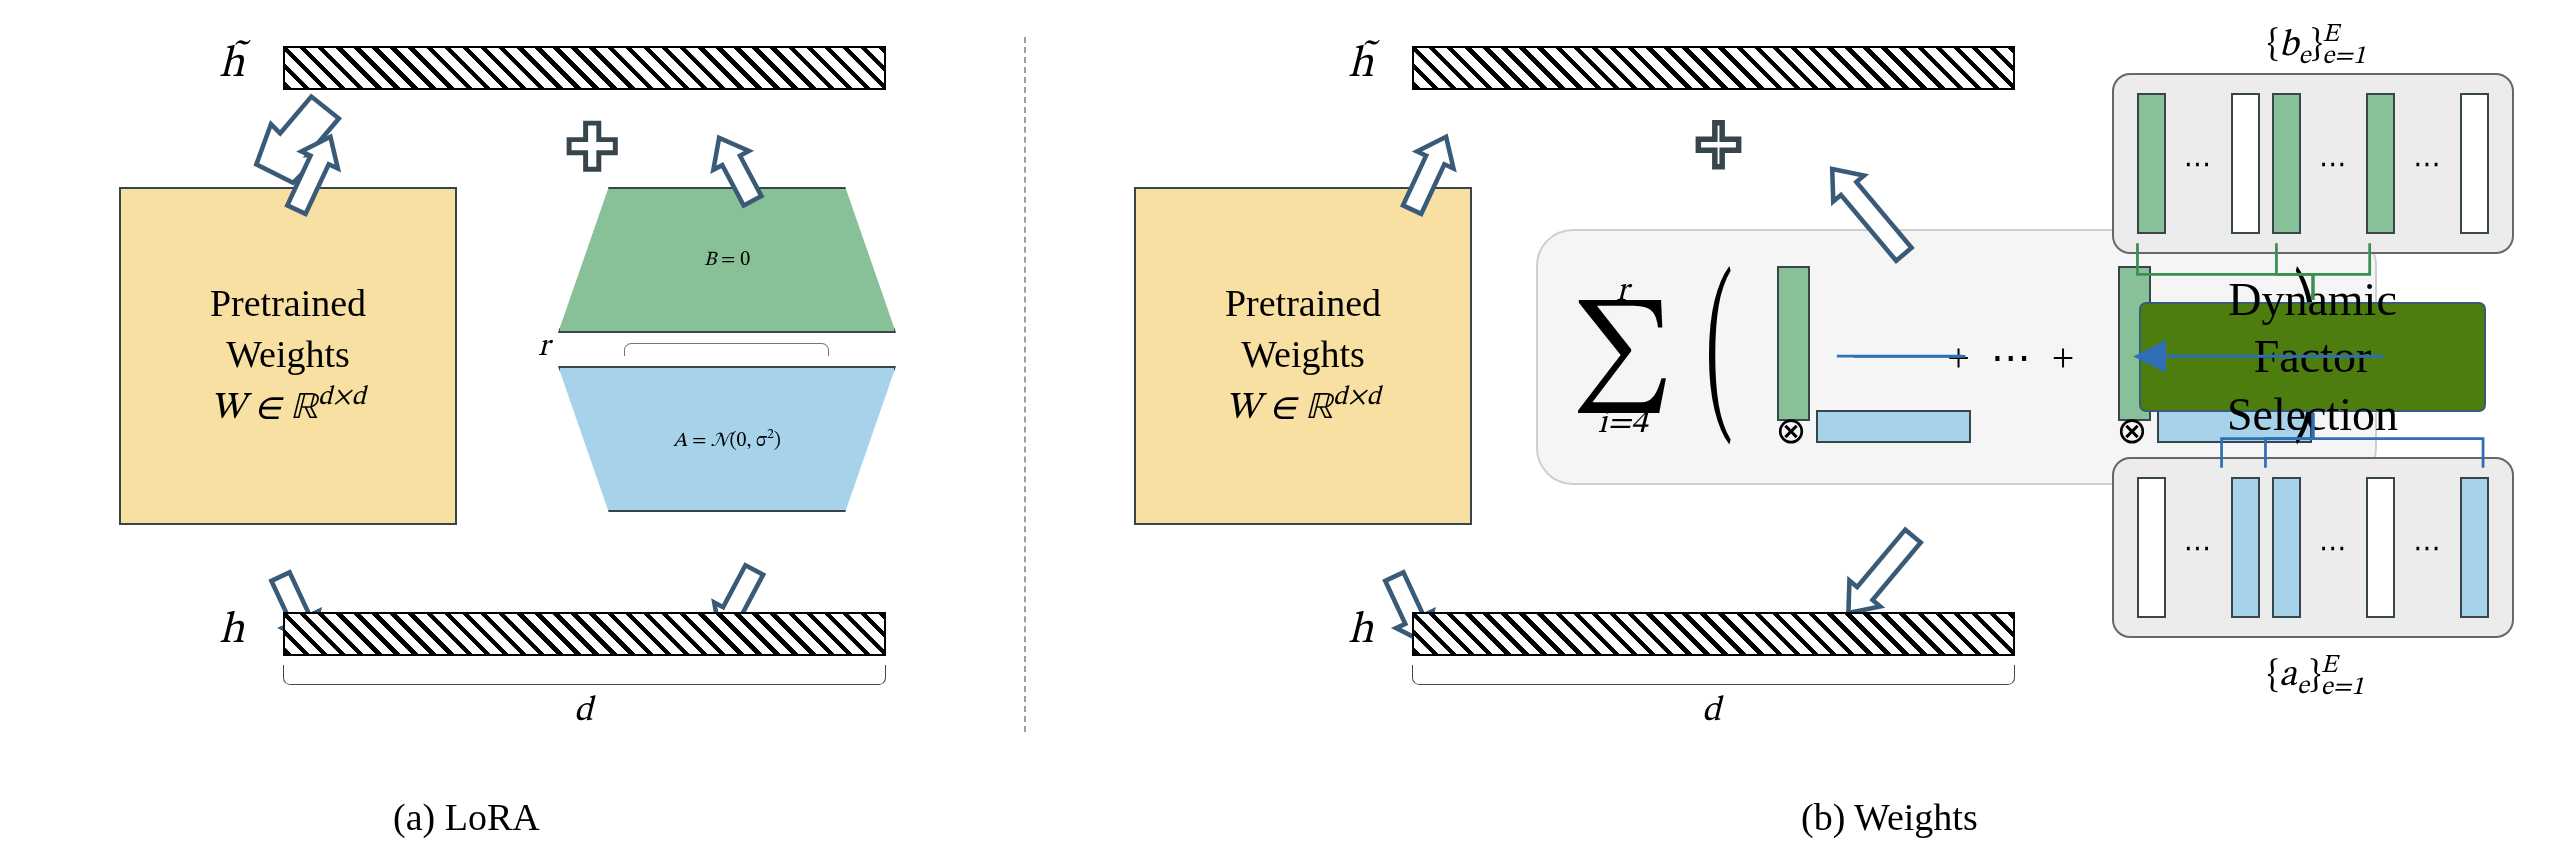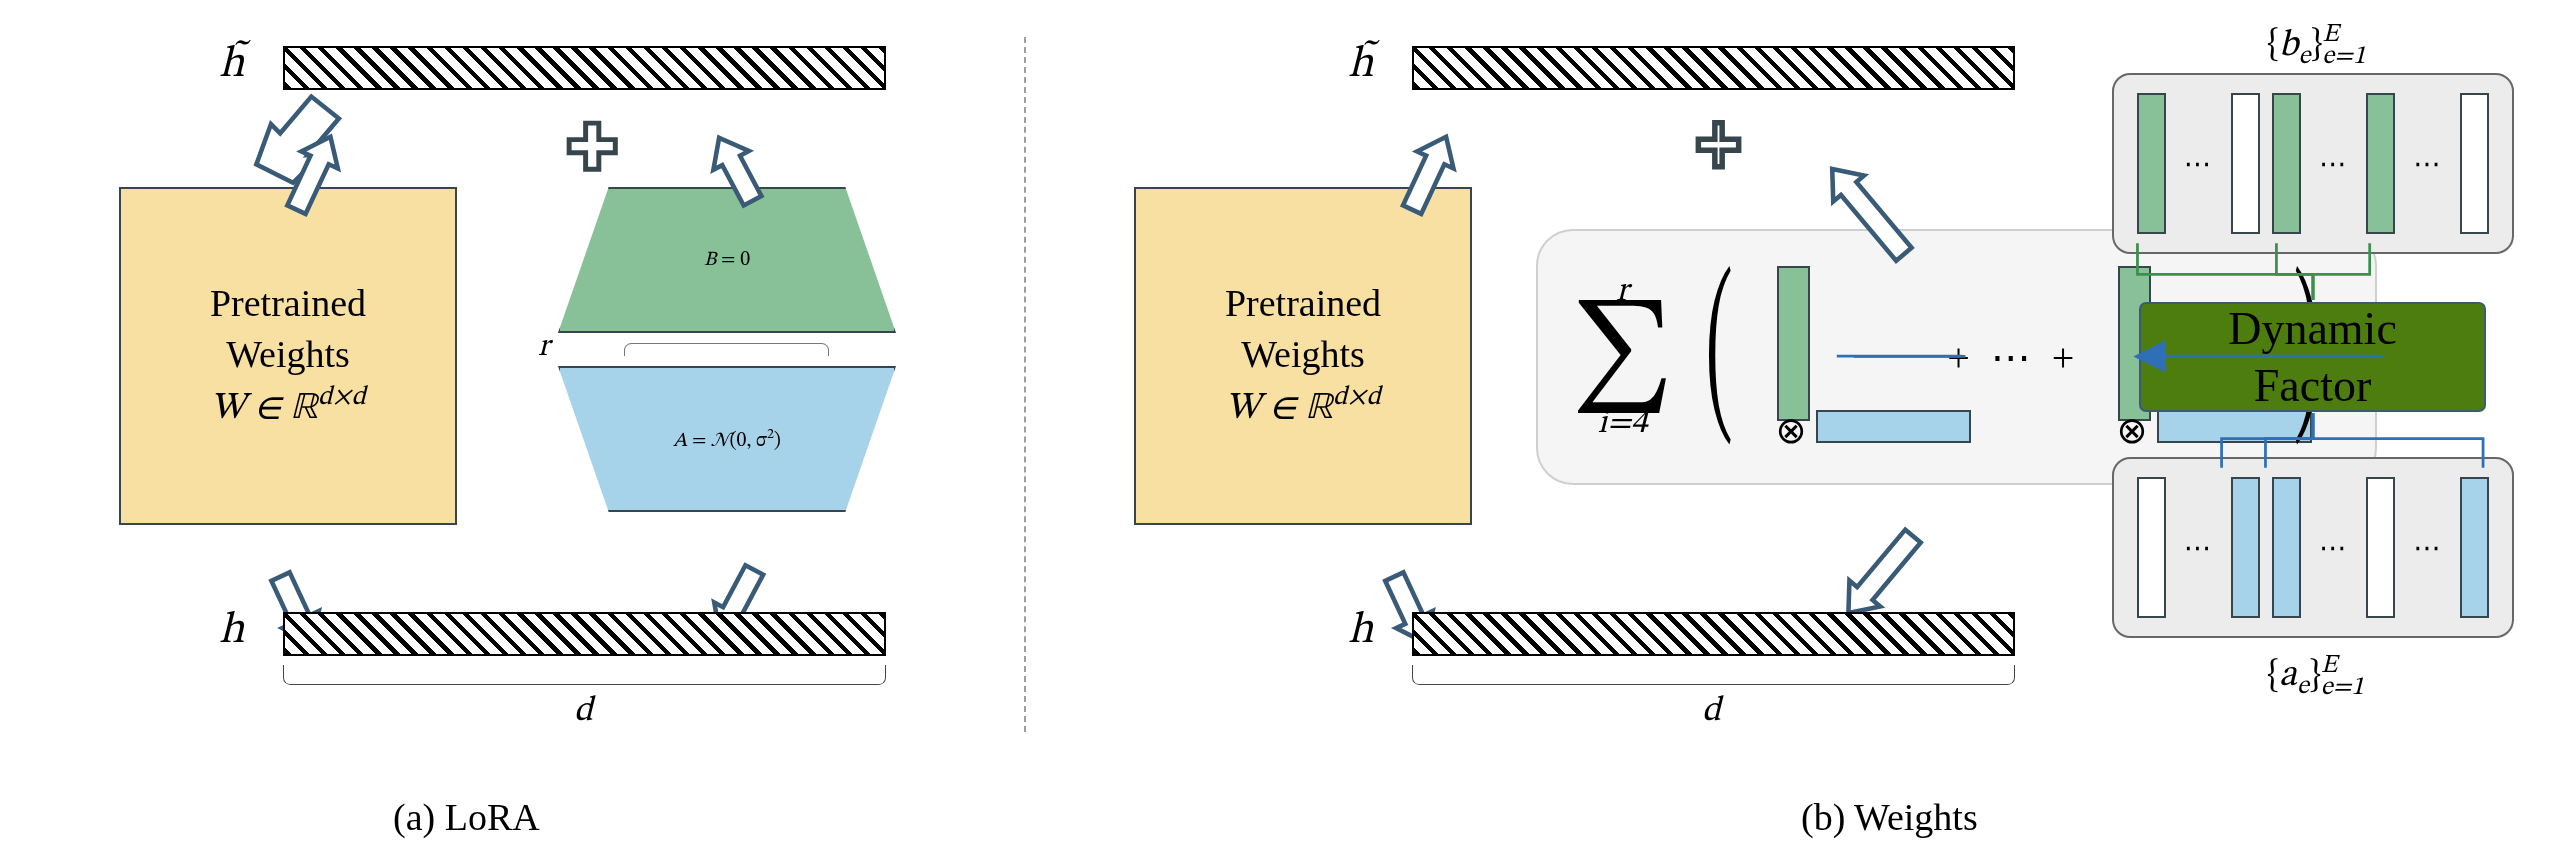--- a/index.html
+++ b/index.html
@@ -332,20 +332,21 @@
   <div class="slot green"></div>
   <div class="ell">⋯</div>
   <div class="slot green"></div>
   <div class="ell">⋯</div>
   <div class="slot"></div>
 </div>
 
 <div class="dfsbox" style="left:2139px;top:302px;width:347px;height:110px;">
   <div>
     <div>Dynamic Factor</div>
+    <div>Selection</div>
   </div>
 </div>
 
 <div class="pool" style="left:2112px;top:457px;width:402px;height:181px;">
   <div class="slot"></div>
   <div class="ell">⋯</div>
   <div class="slot blue"></div>
   <div class="slot blue"></div>
   <div class="ell">⋯</div>
   <div class="slot"></div>

